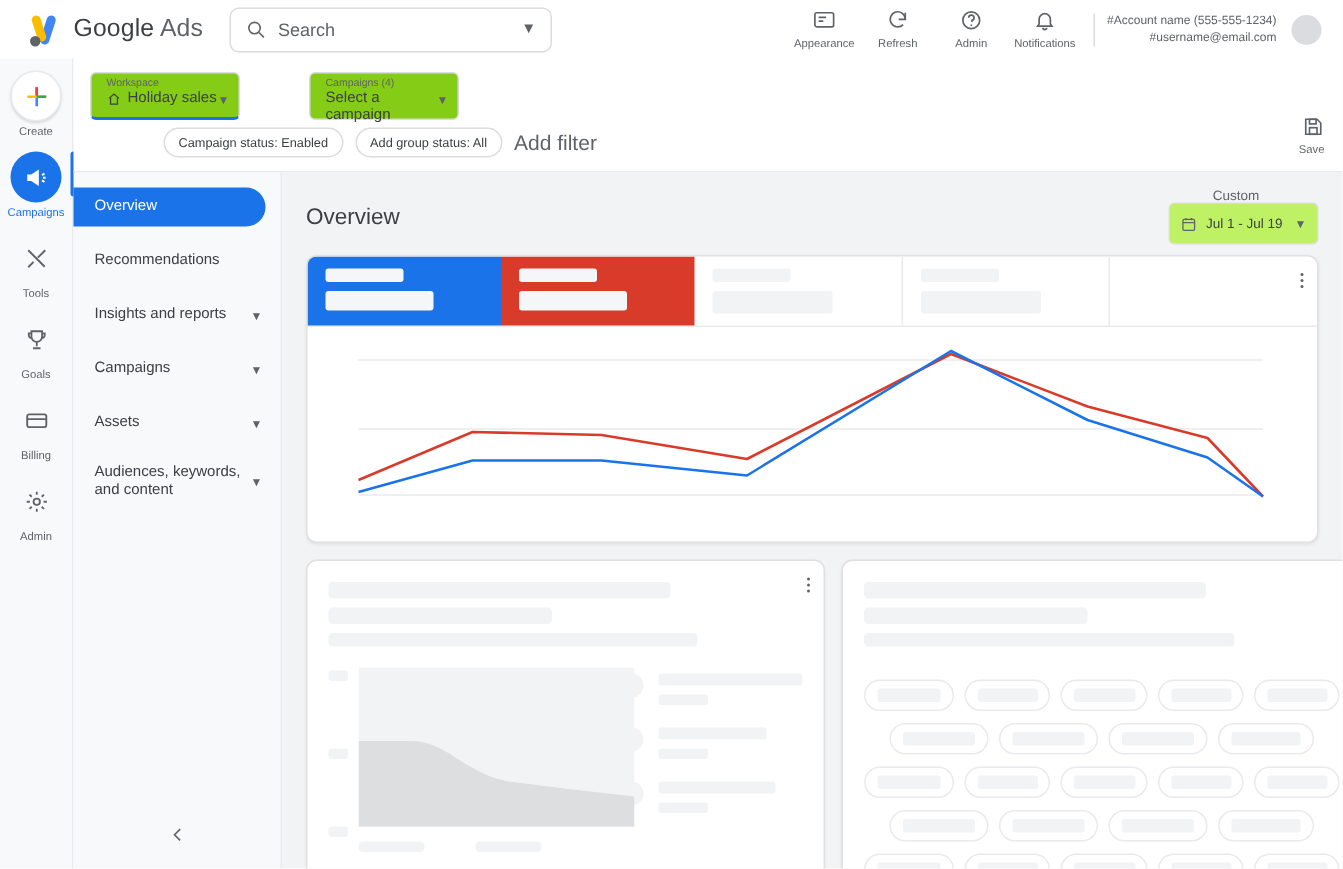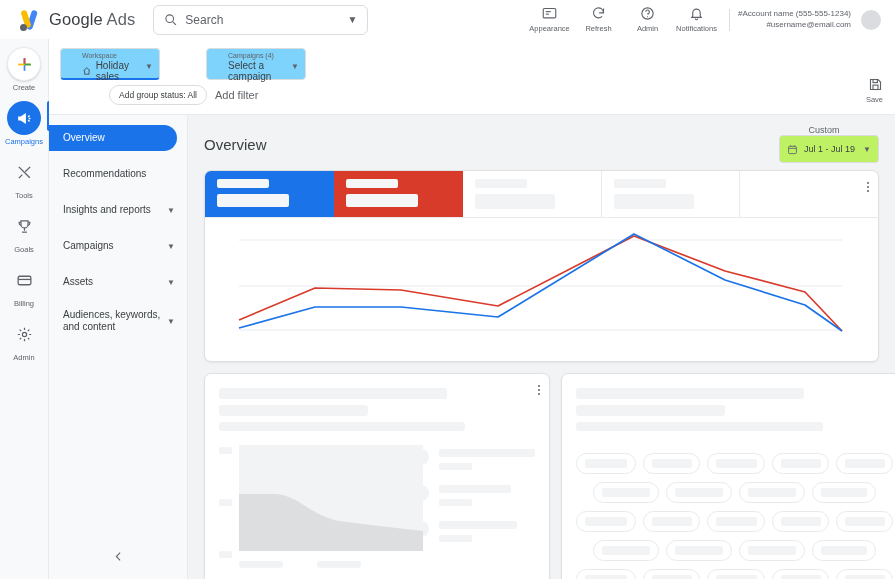--- a/index.html
+++ b/index.html
@@ -104,35 +104,35 @@
     display:flex; justify-content:center; color:#5f6368; font-size:13px;
   }
 
   
   .wsbar {
     position:absolute; left:49px; top:39px; width:846px; height:76px;
     background:#fff; border-bottom:1px solid #e8eaed;
   }
   .ws-select {
     position:absolute; left:11px; top:9px; width:100px; height:32px;
-    border:1px solid #dadce0; border-radius:4px; background:#7dd3fc;
-    padding:3px 6px 0 21px;
+    border:1px solid #dadce0; border-radius:4px; background:#84cc16;
+    padding:3px 6px 0 10px;
   }
   .ws-select.focused { border-bottom:2px solid #1a73e8; }
   .ws-lab { font-size:7px; color:#5f6368; }
   .ws-val { font-size:10px; color:#3c4043; display:flex; align-items:center; margin-top:1px; }
   .ws-caret { position:absolute; right:6px; top:13px; font-size:8px; color:#5f6368; }
   .chip-row { position:absolute; left:60px; top:46px; display:flex; align-items:center; }
   .chip {
     height:20px; border:1px solid #dadce0; border-radius:10px;
     padding:0 9px; font-size:8.5px; color:#3c4043;
     display:flex; align-items:center; margin-right:8px; background:#fff;
   }
   .chip .x { margin-left:7px; font-size:9px; color:#5f6368; }
-  .add-filter { font-size:11px; color:#5f6368; }
+  .add-filter { font-size:14px; color:#5f6368; }
   .save-btn {
     position:absolute; right:12px; top:38px; width:44px;
     display:flex; flex-direction:column; align-items:flex-end; color:#5f6368;
   }
   .save-btn .slbl { font-size:7.5px; margin-top:3px; }
 
   
   .main {
     position:absolute; left:188px; top:115px; width:707px; height:464px;
     background:#f1f3f4; padding:14px 16px 0 16px; overflow:hidden;
@@ -362,20 +362,23 @@
 
     <div class="ws-select" style="left:157px; top:9px; width:100px;">
       <div class="ws-lab">Campaigns (4)</div>
       <div class="ws-val">
           <span>Select a campaign</span>
         </div>
       <span class="ws-caret">▼</span>
     </div>
 
     <div class="chip-row">
+      <div class="chip">
+        <span>Campaign status: Enabled</span>
+      </div>
       <div class="chip">
         <span>Add group status: All</span>
       </div>
       <span class="add-filter">Add filter</span>
     </div>
 
     <div class="save-btn">
       <svg width="15" height="15" viewBox="0 0 24 24" fill="none" stroke="#5f6368" stroke-width="1.8">
         <path d="M4 4h12l4 4v12H4z"></path>
           <rect x="8" y="4" width="7" height="5"></rect>

